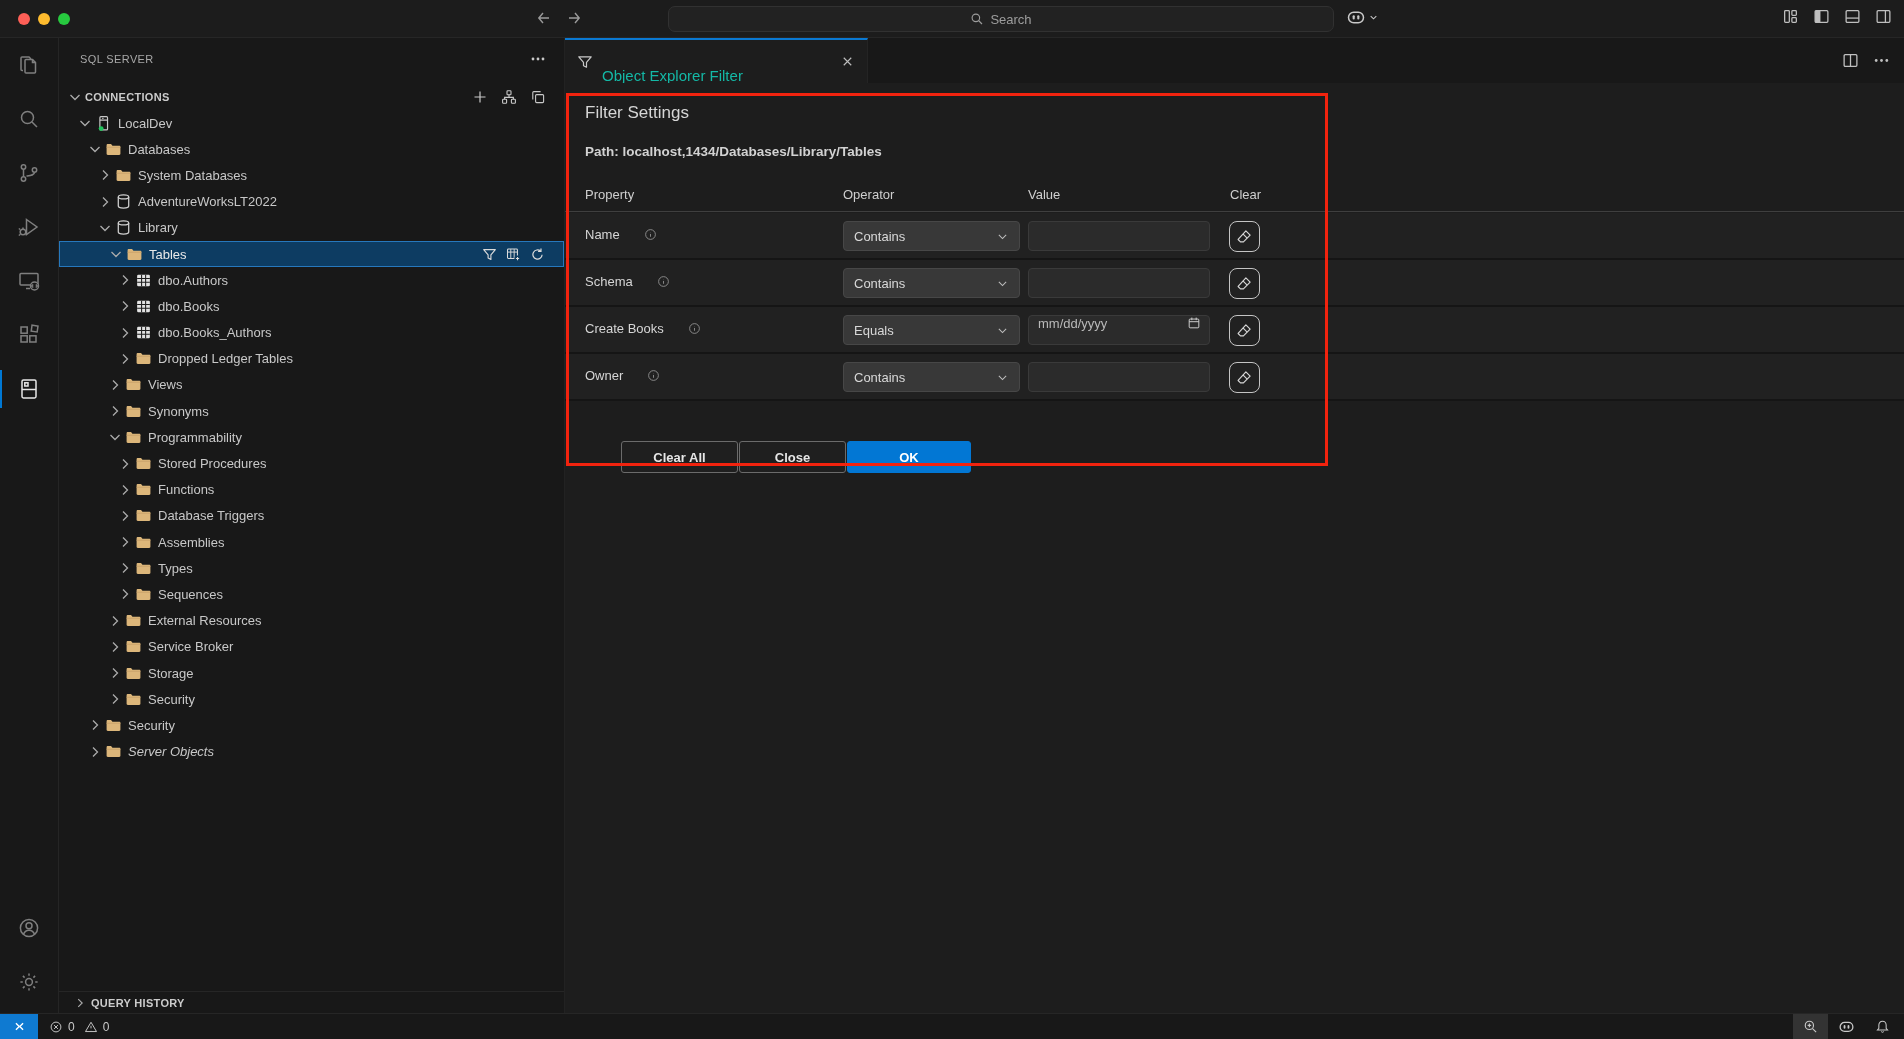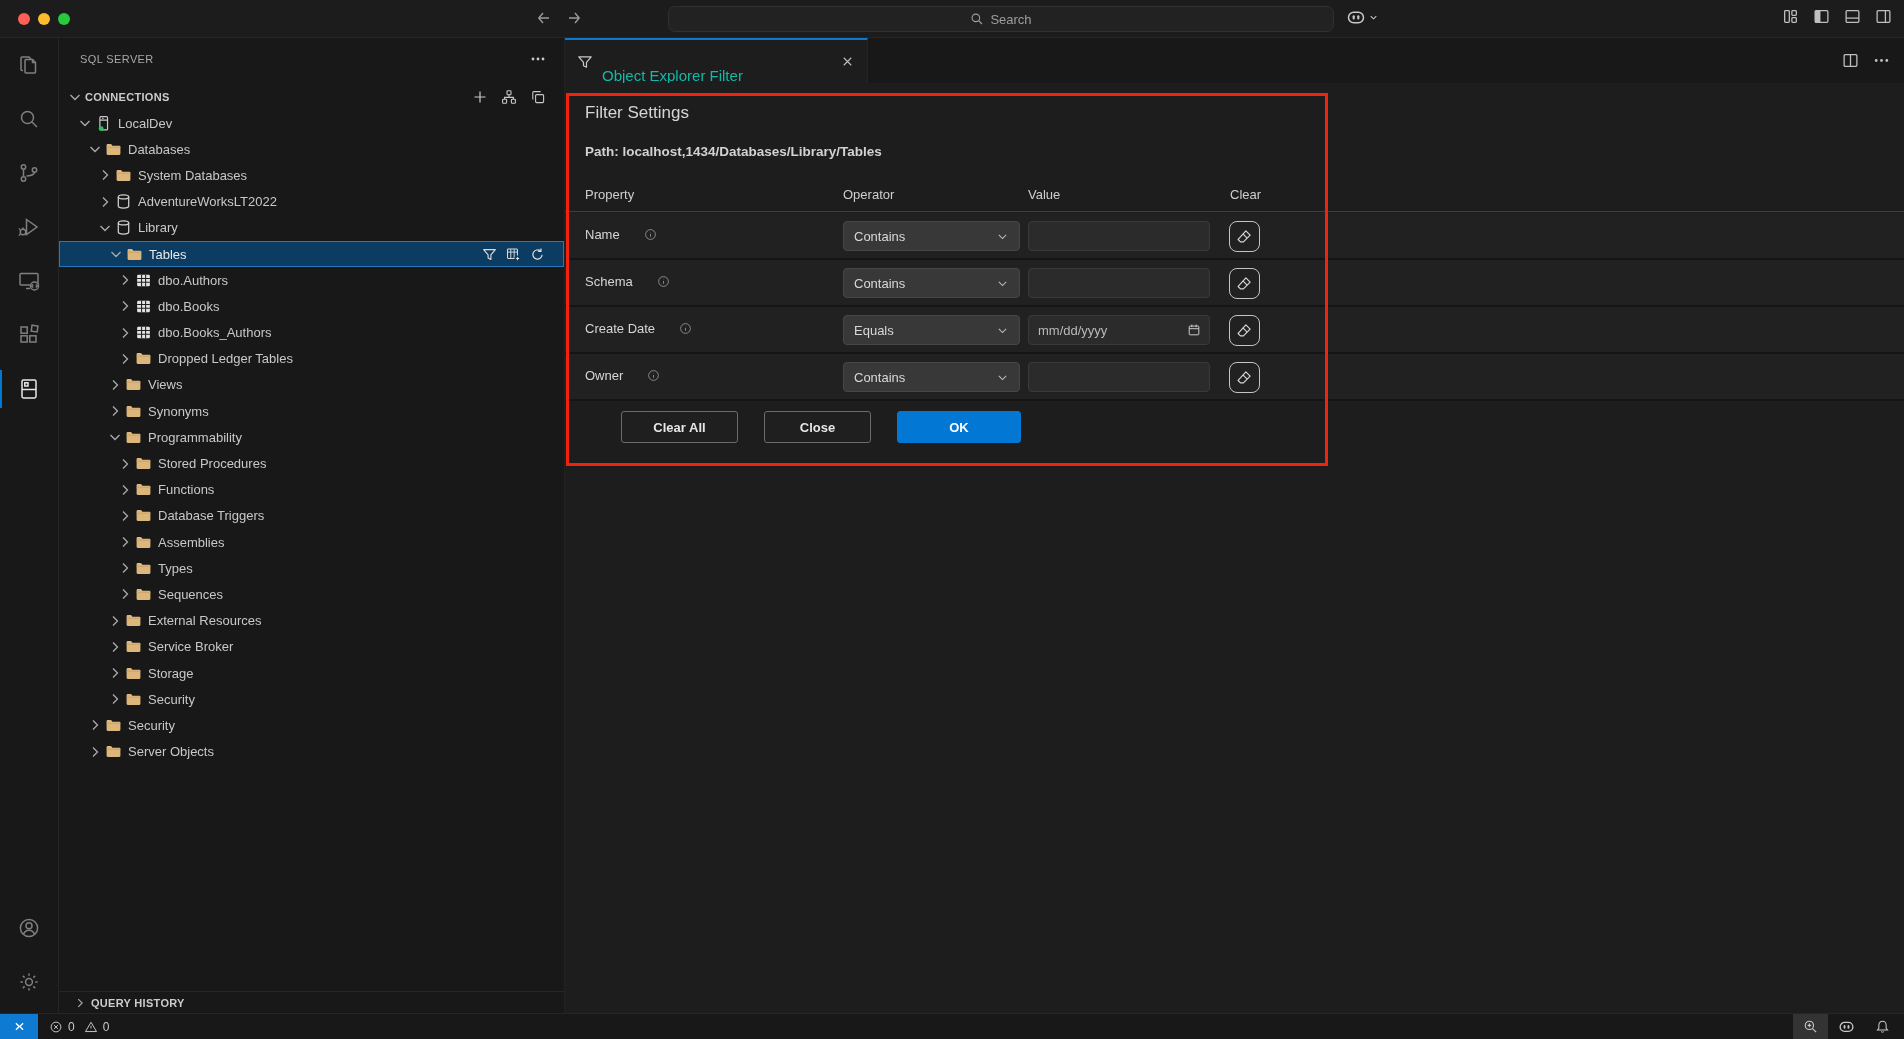--- a/index.html
+++ b/index.html
@@ -69,29 +69,29 @@
   .filter-rows { position:absolute; left:0; top:130px; right:0; }
   .filter-row { position:relative; height:47px; background:#212121; border-bottom:2px solid #151515; }
   .fr-label { position:absolute; left:20px; top:14px; font-size:13px; color:#d6d6d6; display:flex; align-items:center; gap:24px; }
   .fr-label .info { color:#929292; }
   .fr-select { position:absolute; left:278px; top:8px; width:177px; height:30px; background:#383838;
     border:1px solid #474747; border-radius:4px; display:flex; align-items:center; padding:0 10px;
     font-size:13px; color:#d8d8d8; cursor:pointer; }
   .fr-select .sel-lbl { flex:1; }
   .fr-select .chev { color:#bdbdbd; }
   .fr-value { position:absolute; left:463px; top:8px; width:182px; height:30px; background:#2b2b2b;
-    border:1px solid #3a3a3a; border-radius:4px; display:flex; align-items:center; }
+    border:1px solid #3a3a3a; border-radius:4px; display:flex; align-items:flex-start; }
   .fr-value input { flex:1; min-width:0; background:transparent; border:none; outline:none; color:#c9c9c9;
     font-size:13px; padding:0 9px; font-family:"Liberation Sans", sans-serif; }
   .fr-value input::placeholder { color:#b9b9b9; opacity:1; }
   .fr-value .cal { margin-right:8px; color:#d0d0d0; }
   .fr-clear { position:absolute; left:664px; top:8px; width:31px; height:31px; border:1px solid #c4c4c4;
     border-radius:8px; background:transparent; display:flex; align-items:center; justify-content:center;
     color:#d6d6d6; cursor:pointer; }
-  .fp-buttons { position:absolute; left:12px; top:328px; display:flex; gap:26px;padding-left:44px; }
+  .fp-buttons { position:absolute; left:12px; top:358px; display:flex; gap:1px;padding-left:44px; }
   .btn { height:32px; border-radius:3px; font-size:13px; font-weight:bold; font-family:"Liberation Sans", sans-serif;
     cursor:pointer; }
   .btn-secondary { background:#1f1f1f; border:1px solid #6b6b6b; color:#e6e6e6; }
   .btn-clearall { width:117px; } .btn-close { width:107px; }
   .btn-primary { width:124px; background:#0277d4; border:1px solid #0277d4; color:#ffffff; }
 
   .annotation-rect { position:absolute; left:1px; top:10px; width:762px; height:373px;
     border:3px solid #f2230e; pointer-events:none; }
 
   
@@ -659,21 +659,21 @@
             </svg>
           </span>
           <span class="tree-icon">
             <svg width="17" height="17" viewBox="0 0 16 16">
               <path d="M1.5 3.9c0-.6.5-1.1 1.1-1.1h3.1l1.3 1.6h6.4c.6 0 1.1.5 1.1 1.1v6.6c0 .6-.5 1.1-1.1 1.1H2.6c-.6 0-1.1-.5-1.1-1.1z" fill="#dcb67a"></path>
               <path d="M1.5 5.9h13" stroke="#c9a36b" stroke-width="0.9" fill="none"></path>
             </svg>
           </span>
           <span class="tree-label">Security</span>
         </div>
-        <div class="tree-row" style="padding-left: 28px;">
+        <div class="tree-row" style="padding-left: 28px; font-style: italic;">
           <span class="twisty">
             <svg width="16" height="16" viewBox="0 0 16 16" fill="none" stroke="currentColor" stroke-width="1.3">
               <path d="M6 3.5 10.5 8 6 12.5"></path>
             </svg>
           </span>
           <span class="tree-icon">
             <svg width="17" height="17" viewBox="0 0 16 16">
               <path d="M1.5 3.9c0-.6.5-1.1 1.1-1.1h3.1l1.3 1.6h6.4c.6 0 1.1.5 1.1 1.1v6.6c0 .6-.5 1.1-1.1 1.1H2.6c-.6 0-1.1-.5-1.1-1.1z" fill="#dcb67a"></path>
               <path d="M1.5 5.9h13" stroke="#c9a36b" stroke-width="0.9" fill="none"></path>
             </svg>
@@ -784,21 +784,21 @@
             </div>
             <button class="fr-clear">
               <svg width="17" height="17" viewBox="0 0 16 16" fill="none" stroke="currentColor" stroke-width="1.1" stroke-linejoin="round">
                 <path d="M9.3 2.7l4 4-6.3 6.3H4.2L2 10.8z"></path>
                 <path d="M6.5 5.5l4 4"></path>
               </svg>
             </button>
           </div>
           <div class="filter-row">
             <div class="fr-label">
-              <span>Create Date</span>
+              <span>Create Books</span>
               <span class="info">
                 <svg width="13" height="13" viewBox="0 0 16 16" fill="none" stroke="currentColor" stroke-width="1.1">
                   <circle cx="8" cy="8" r="6"></circle>
                   <path d="M8 7.3v3.5M8 5v.3"></path>
                 </svg>
               </span>
             </div>
             <div class="fr-select">
               <span class="sel-lbl">Equals</span>
               <span class="chev">

